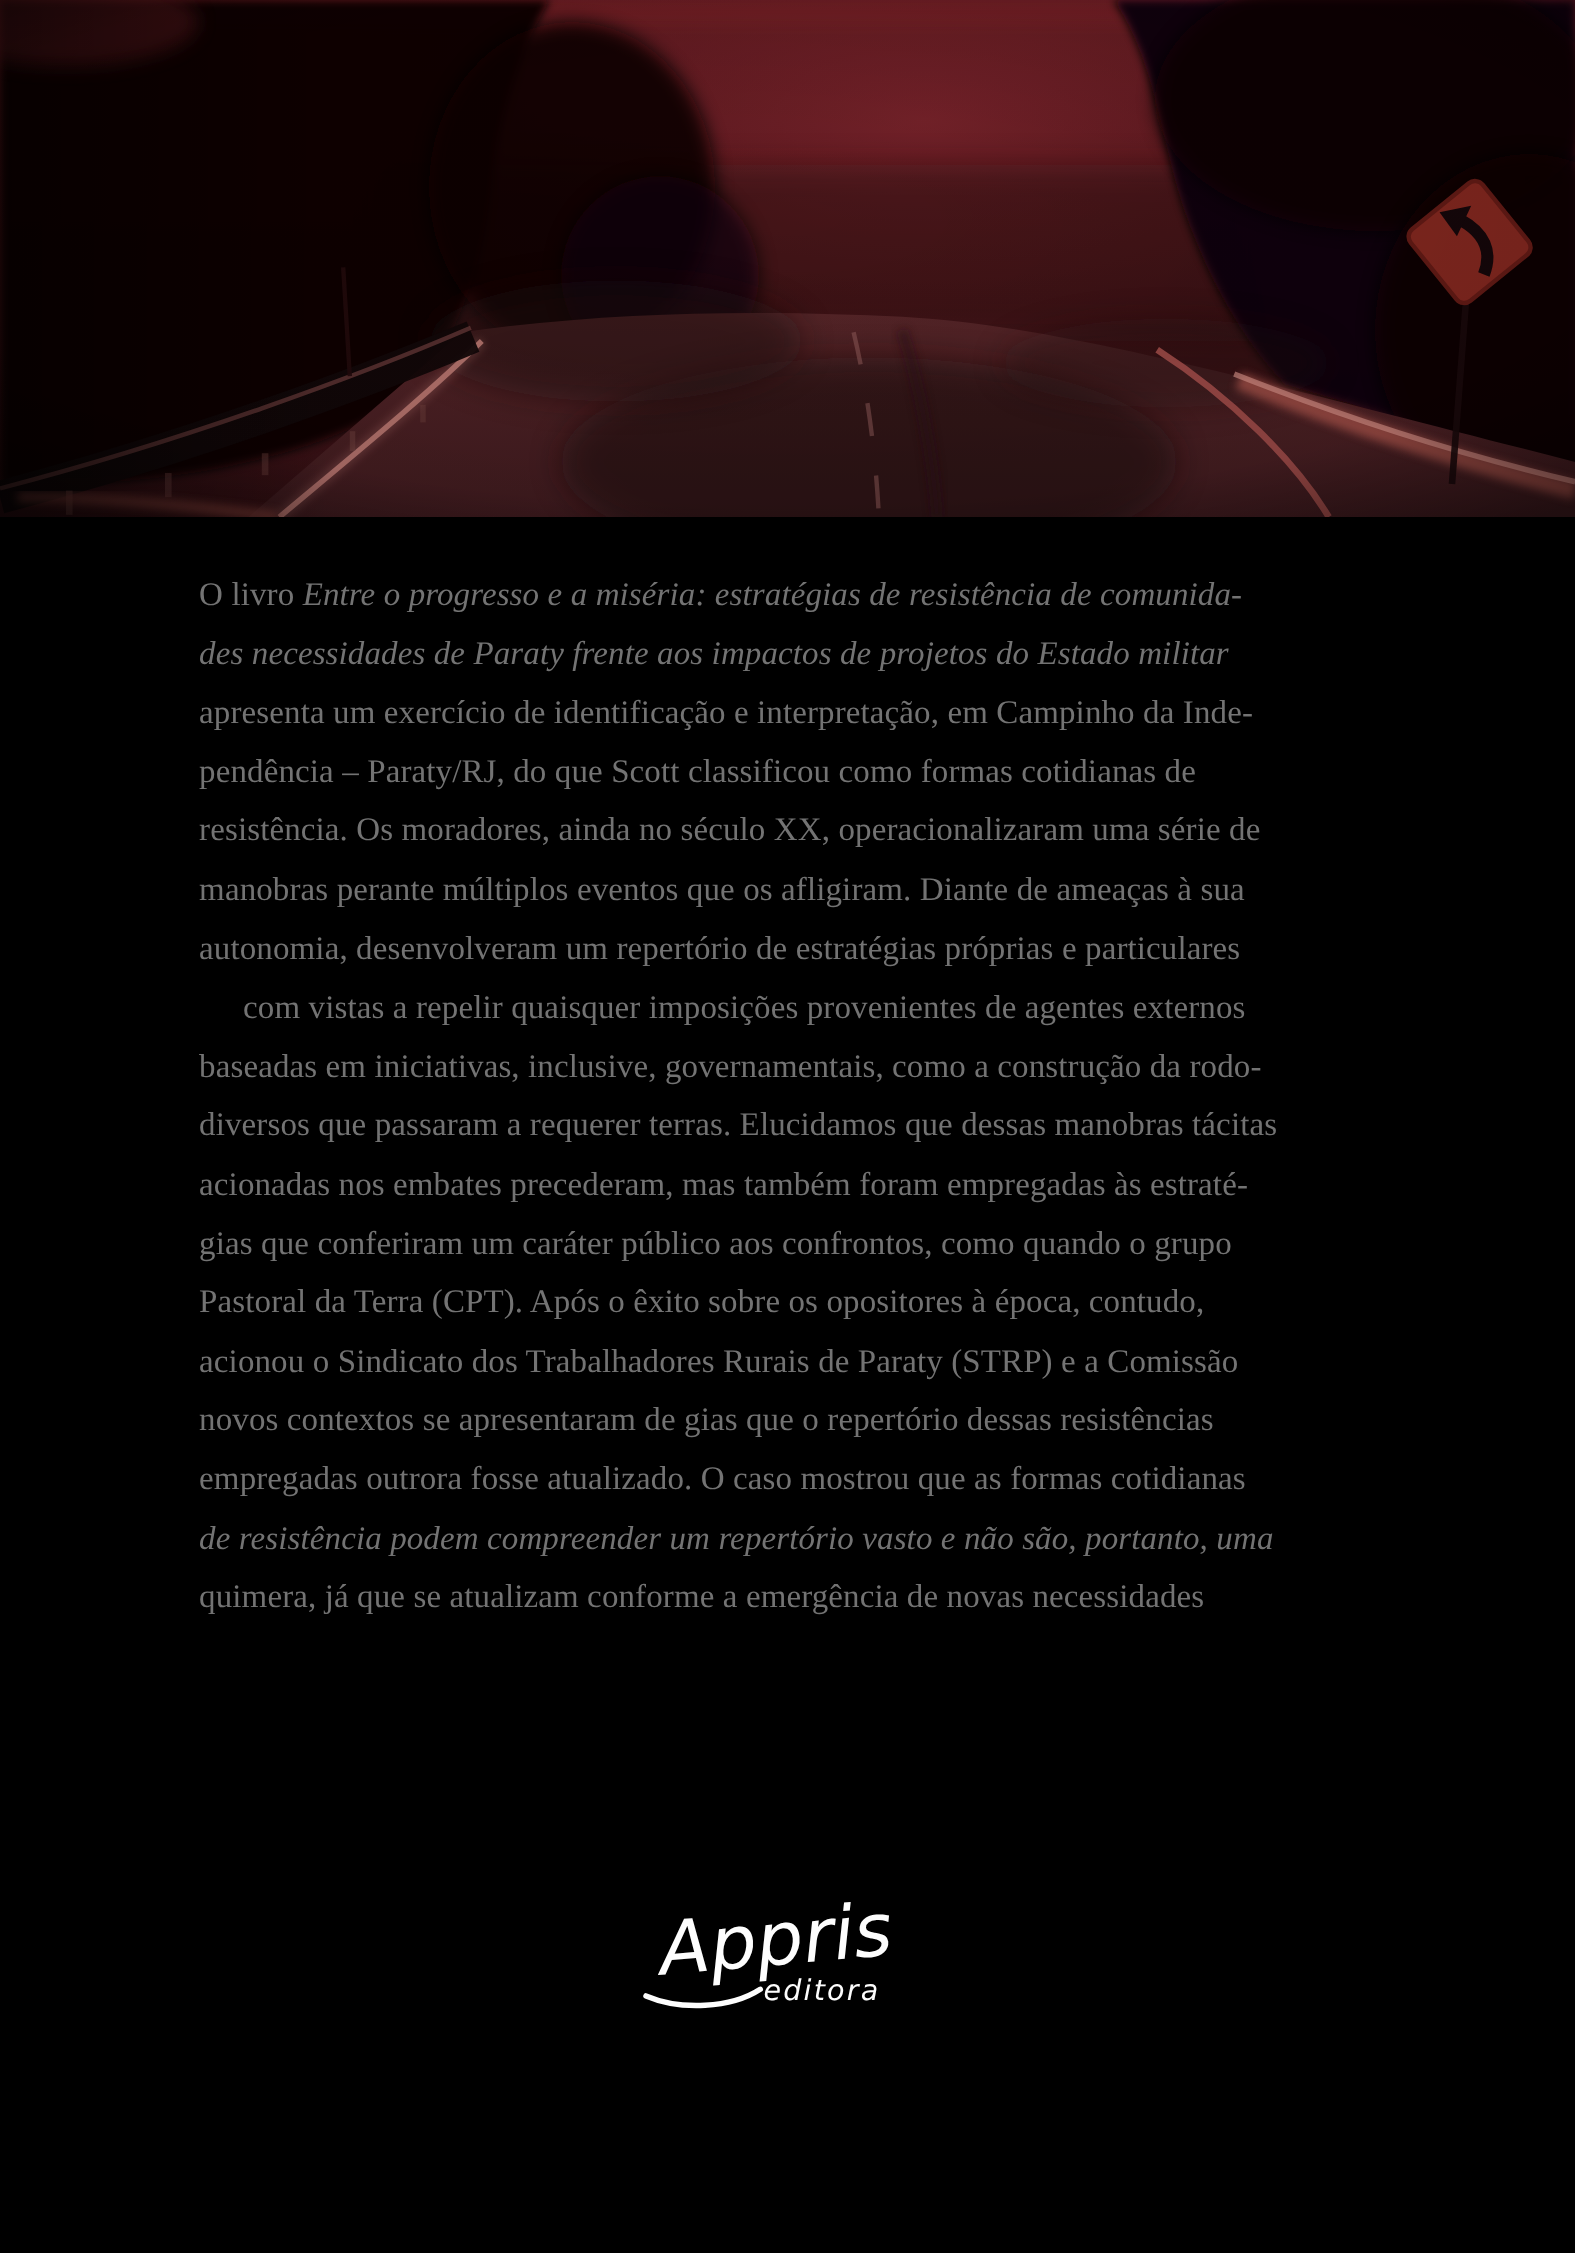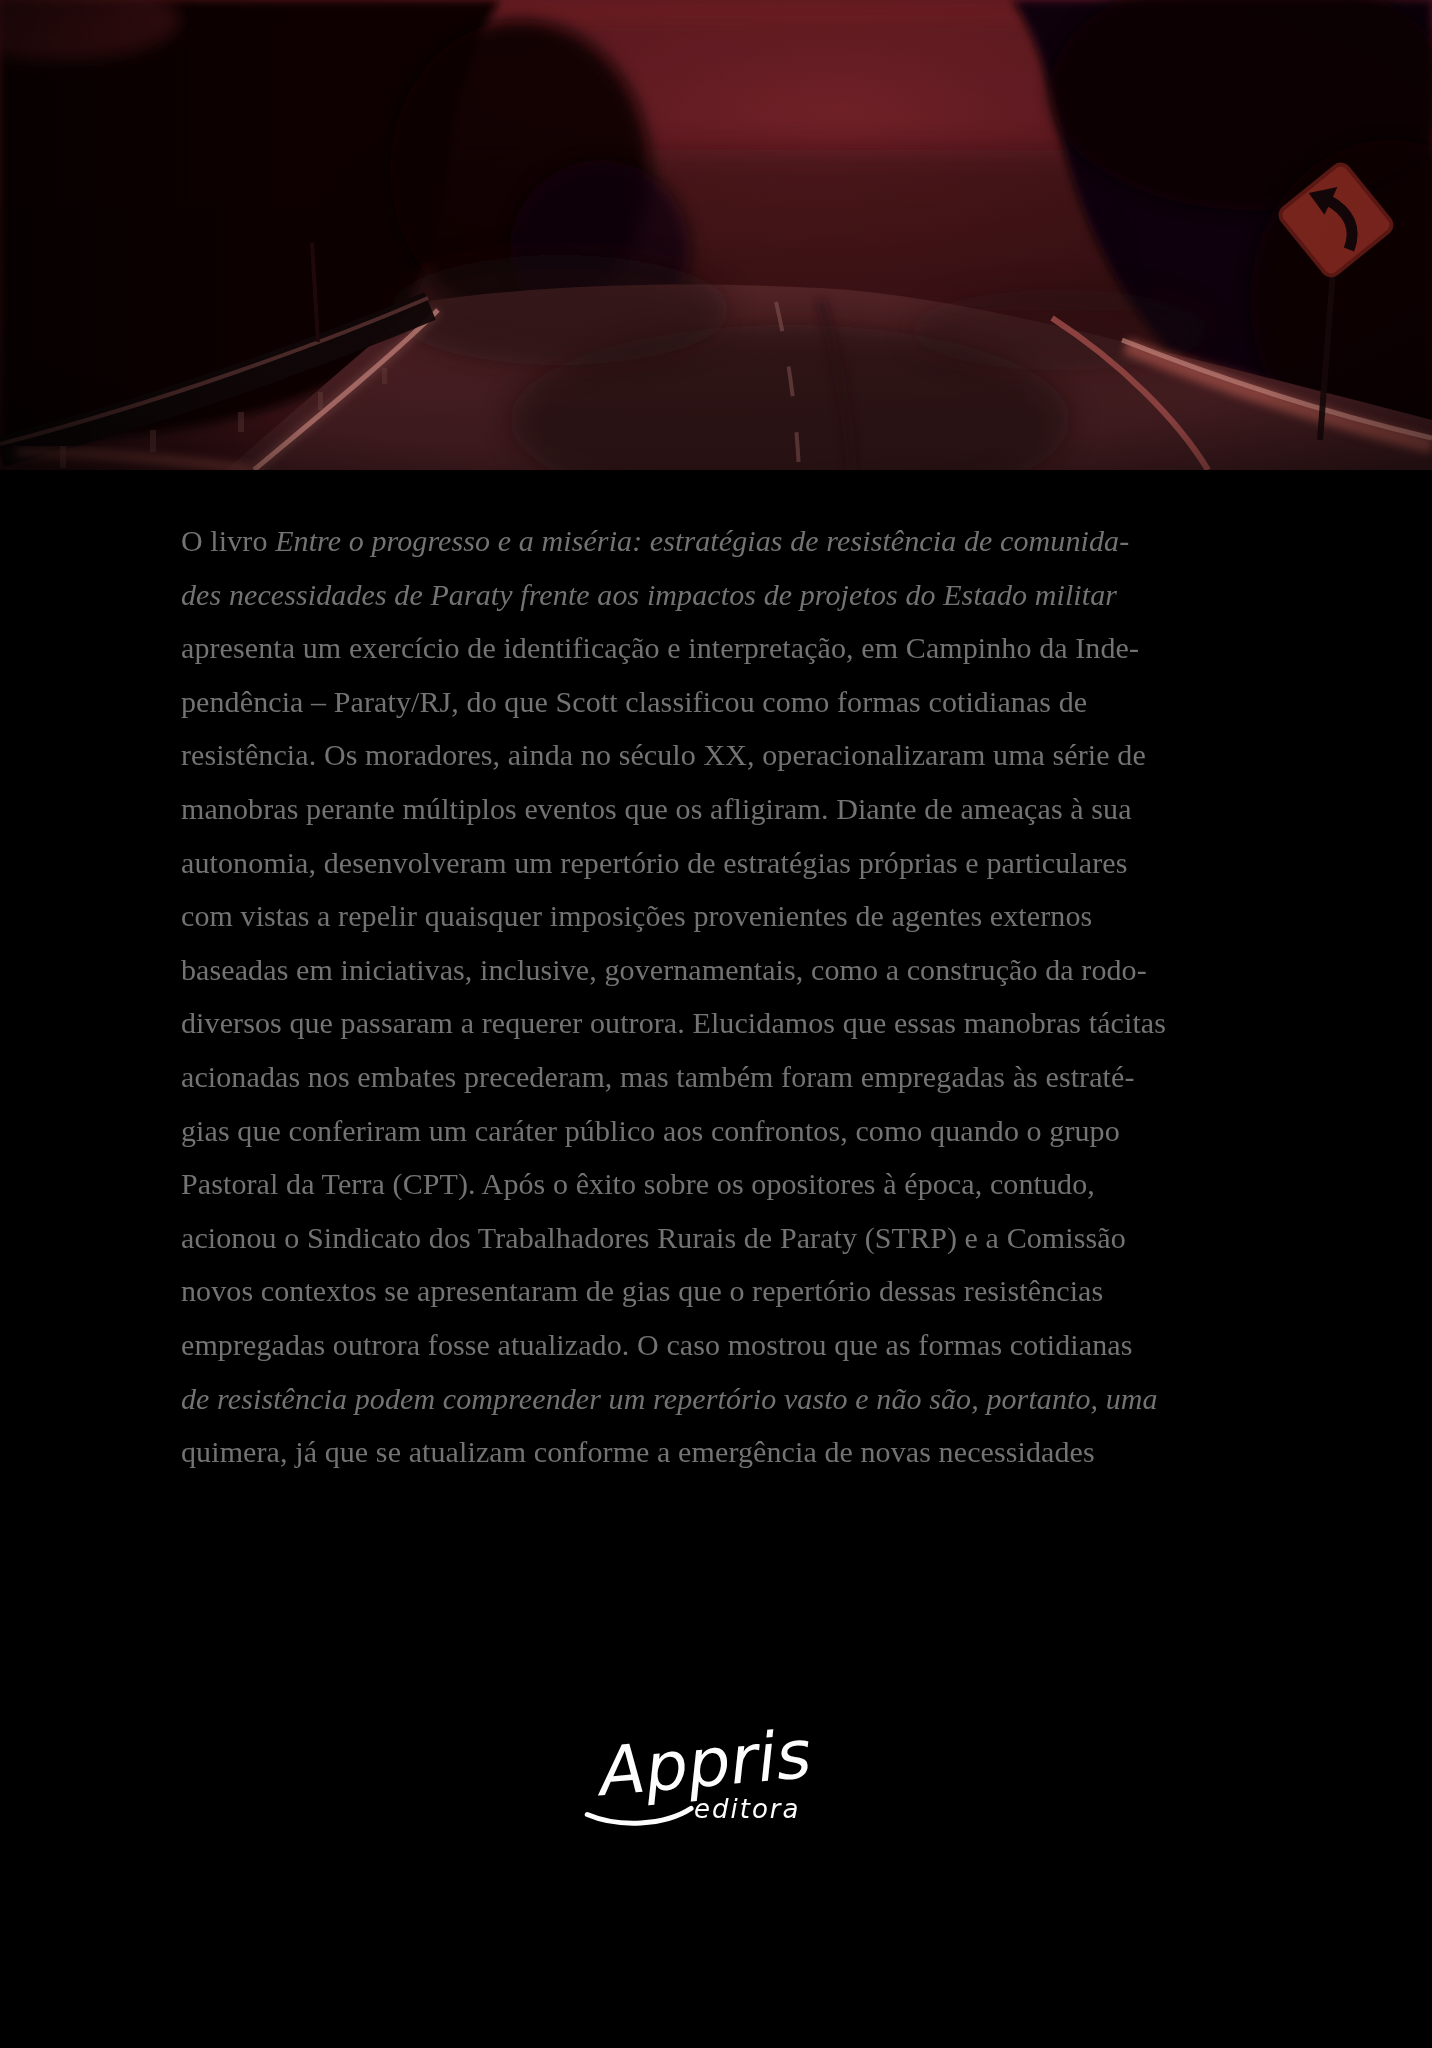--- a/index.html
+++ b/index.html
@@ -160,23 +160,23 @@
   </div>
 
   <div class="synopsis" id="synopsis" style="color: #737373;">
       <div class="line" style="word-spacing: 0px;"><span>O livro </span><span class="it">Entre o progresso e a miséria: estratégias de resistência de comunida-</span></div>
       <div class="line" style="word-spacing: 0px;"><span class="it">des necessidades de Paraty frente aos impactos de projetos do Estado militar</span></div>
       <div class="line" style="word-spacing: 0px;"><span>apresenta um exercício de identificação e interpretação, em Campinho da Inde-</span></div>
       <div class="line" style="word-spacing: 0px;"><span>pendência – Paraty/RJ, do que Scott classificou como formas cotidianas de</span></div>
       <div class="line" style="word-spacing: 0px;"><span>resistência. Os moradores, ainda no século XX, operacionalizaram uma série de</span></div>
       <div class="line" style="word-spacing: 0px;"><span>manobras perante múltiplos eventos que os afligiram. Diante de ameaças à sua</span></div>
       <div class="line" style="word-spacing: 0px;"><span>autonomia, desenvolveram um repertório de estratégias próprias e particulares</span></div>
-      <div class="line" style="word-spacing: 0px;"><span>com vistas a repelir quaisquer imposições provenientes de agentes externos</span></div>
+      <div class="line" style="word-spacing: 0px; margin-left: 40px;"><span>com vistas a repelir quaisquer imposições provenientes de agentes externos</span></div>
       <div class="line" style="word-spacing: 0px;"><span>baseadas em iniciativas, inclusive, governamentais, como a construção da rodo-</span></div>
-      <div class="line" style="word-spacing: 0px;"><span>diversos que passaram a requerer outrora. Elucidamos que essas manobras tácitas</span></div>
+      <div class="line" style="word-spacing: 0px;"><span>diversos que passaram a requerer terras. Elucidamos que dessas manobras tácitas</span></div>
       <div class="line" style="word-spacing: 0px;"><span>acionadas nos embates precederam, mas também foram empregadas às estraté-</span></div>
       <div class="line" style="word-spacing: 0px;"><span>gias que conferiram um caráter público aos confrontos, como quando o grupo</span></div>
       <div class="line" style="word-spacing: 0px;"><span>Pastoral da Terra (CPT). Após o êxito sobre os opositores à época, contudo,</span></div>
       <div class="line" style="word-spacing: 0px;"><span>acionou o Sindicato dos Trabalhadores Rurais de Paraty (STRP) e a Comissão</span></div>
       <div class="line" style="word-spacing: 0px;"><span>novos contextos se apresentaram de gias que o repertório dessas resistências</span></div>
       <div class="line" style="word-spacing: 0px;"><span>empregadas outrora fosse atualizado. O caso mostrou que as formas cotidianas</span></div>
       <div class="line" style="word-spacing: 0px; font-style: italic;"><span>de resistência podem compreender um repertório vasto e não são, portanto, uma</span></div>
       <div class="line" style="word-spacing: 0px;"><span>quimera, já que se atualizam conforme a emergência de novas necessidades</span></div>
     </div>
 

